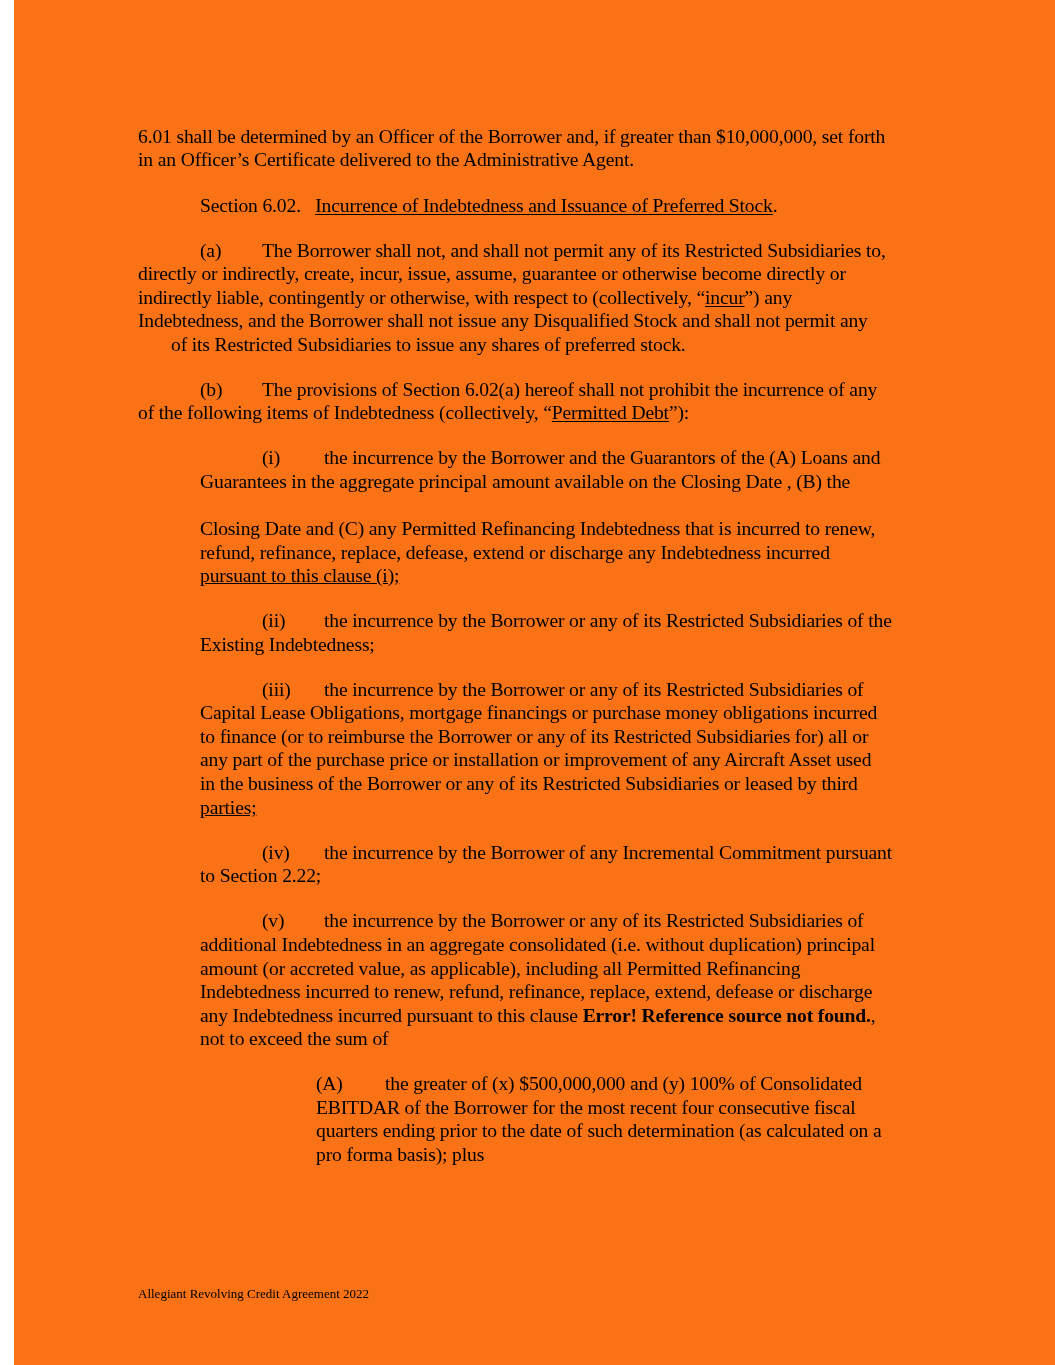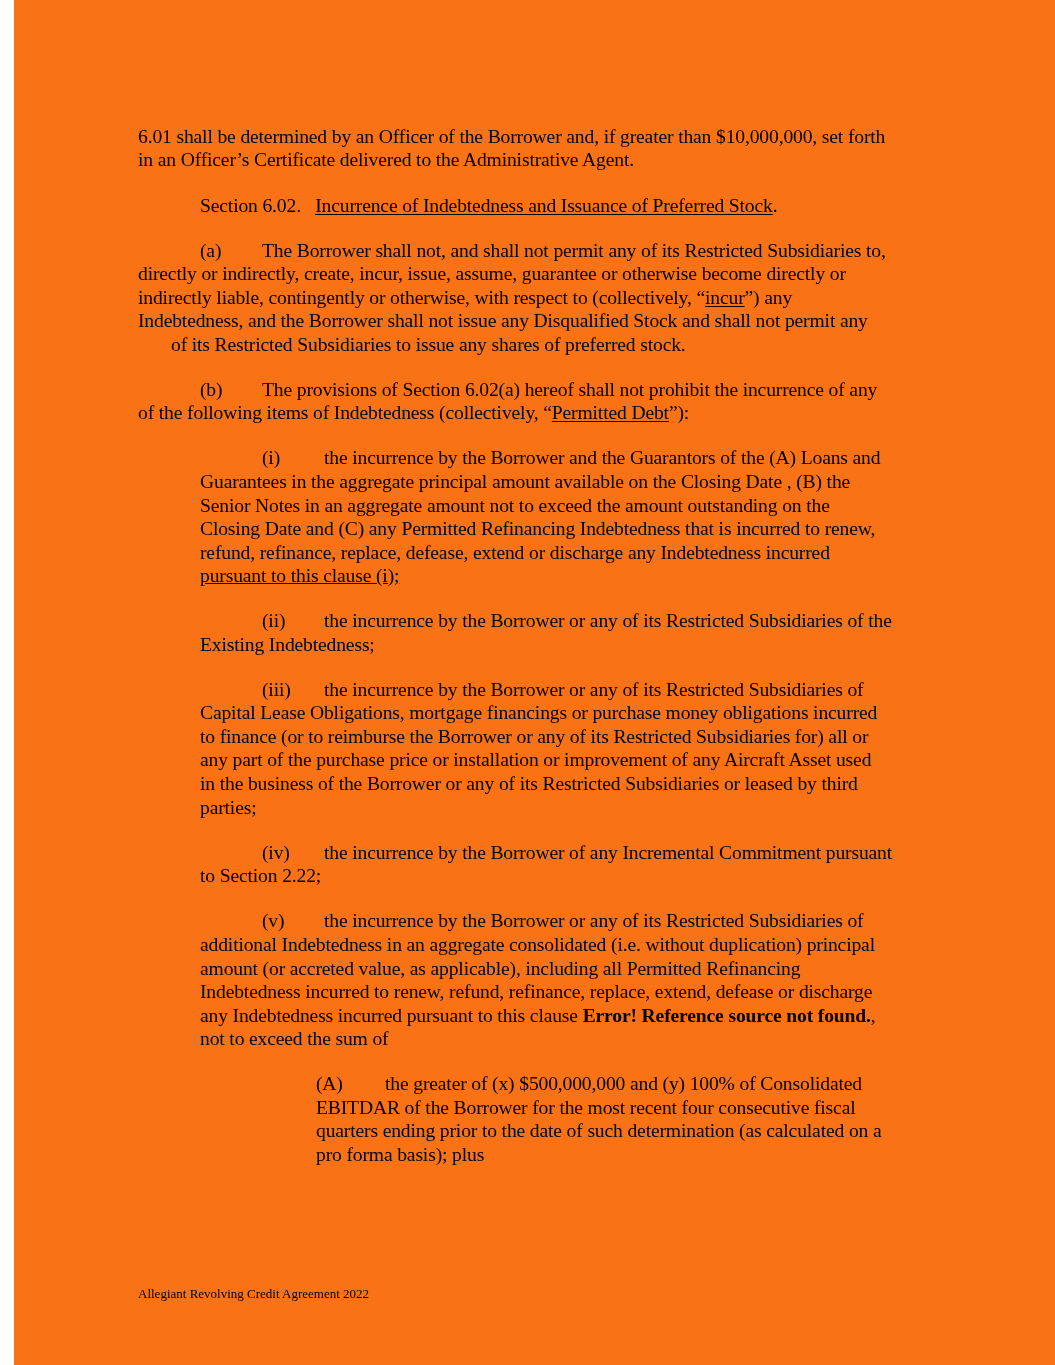--- a/index.html
+++ b/index.html
@@ -68,38 +68,37 @@
     <span class="label" style="width:62px;">(b)</span><span>The provisions of Section 6.02(a) hereof shall not prohibit the incurrence of any</span>
   </div>
   <div class="line" style="left:124px; top:401px;">
     <span>of the following items of Indebtedness (collectively, “</span><span class="u">Permitted Debt</span><span>”):</span>
   </div>
 
   <div class="line" style="left:248px; top:446px;">
     <span class="label" style="width:62px;">(i)</span><span>the incurrence by the Borrower and the Guarantors of the (A) Loans and</span>
   </div>
   <div class="line" style="left:186px; top:470px;">Guarantees in the aggregate principal amount available on the Closing Date , (B) the</div>
-  <div class="line" style="left:186px; top:494px;">Senior Notes in an aggregate amount not to exceed the amount outstanding on the</div>
   <div class="line" style="left:186px; top:517px;">Closing Date and (C) any Permitted Refinancing Indebtedness that is incurred to renew,</div>
   <div class="line" style="left:186px; top:541px;">refund, refinance, replace, defease, extend or discharge any Indebtedness incurred</div>
   <div class="line" style="left:186px; top:564px;text-decoration:underline;">pursuant to this clause (i);</div>
 
   <div class="line" style="left:248px; top:609px;">
     <span class="label" style="width:62px;">(ii)</span><span>the incurrence by the Borrower or any of its Restricted Subsidiaries of the</span>
   </div>
   <div class="line" style="left:186px; top:633px;">Existing Indebtedness;</div>
 
   <div class="line" style="left:248px; top:678px;">
     <span class="label" style="width:62px;">(iii)</span><span>the incurrence by the Borrower or any of its Restricted Subsidiaries of</span>
   </div>
   <div class="line" style="left:186px; top:701px;text-align:right;">Capital Lease Obligations, mortgage financings or purchase money obligations incurred</div>
   <div class="line" style="left:186px; top:725px;">to finance (or to reimburse the Borrower or any of its Restricted Subsidiaries for) all or</div>
   <div class="line" style="left:186px; top:748px;">any part of the purchase price or installation or improvement of any Aircraft Asset used</div>
   <div class="line" style="left:186px; top:772px;">in the business of the Borrower or any of its Restricted Subsidiaries or leased by third</div>
-  <div class="line" style="left:186px; top:796px;">parties;</div>
+  <div class="line" style="left:186px; top:796px;text-decoration:underline;">parties;</div>
 
   <div class="line" style="left:248px; top:841px;">
     <span class="label" style="width:62px;">(iv)</span><span>the incurrence by the Borrower of any Incremental Commitment pursuant</span>
   </div>
   <div class="line" style="left:186px; top:864px;">to Section 2.22;</div>
 
   <div class="line" style="left:248px; top:909px;">
     <span class="label" style="width:62px;">(v)</span><span>the incurrence by the Borrower or any of its Restricted Subsidiaries of</span>
   </div>
   <div class="line" style="left:186px; top:933px;">additional Indebtedness in an aggregate consolidated (i.e. without duplication) principal</div>

